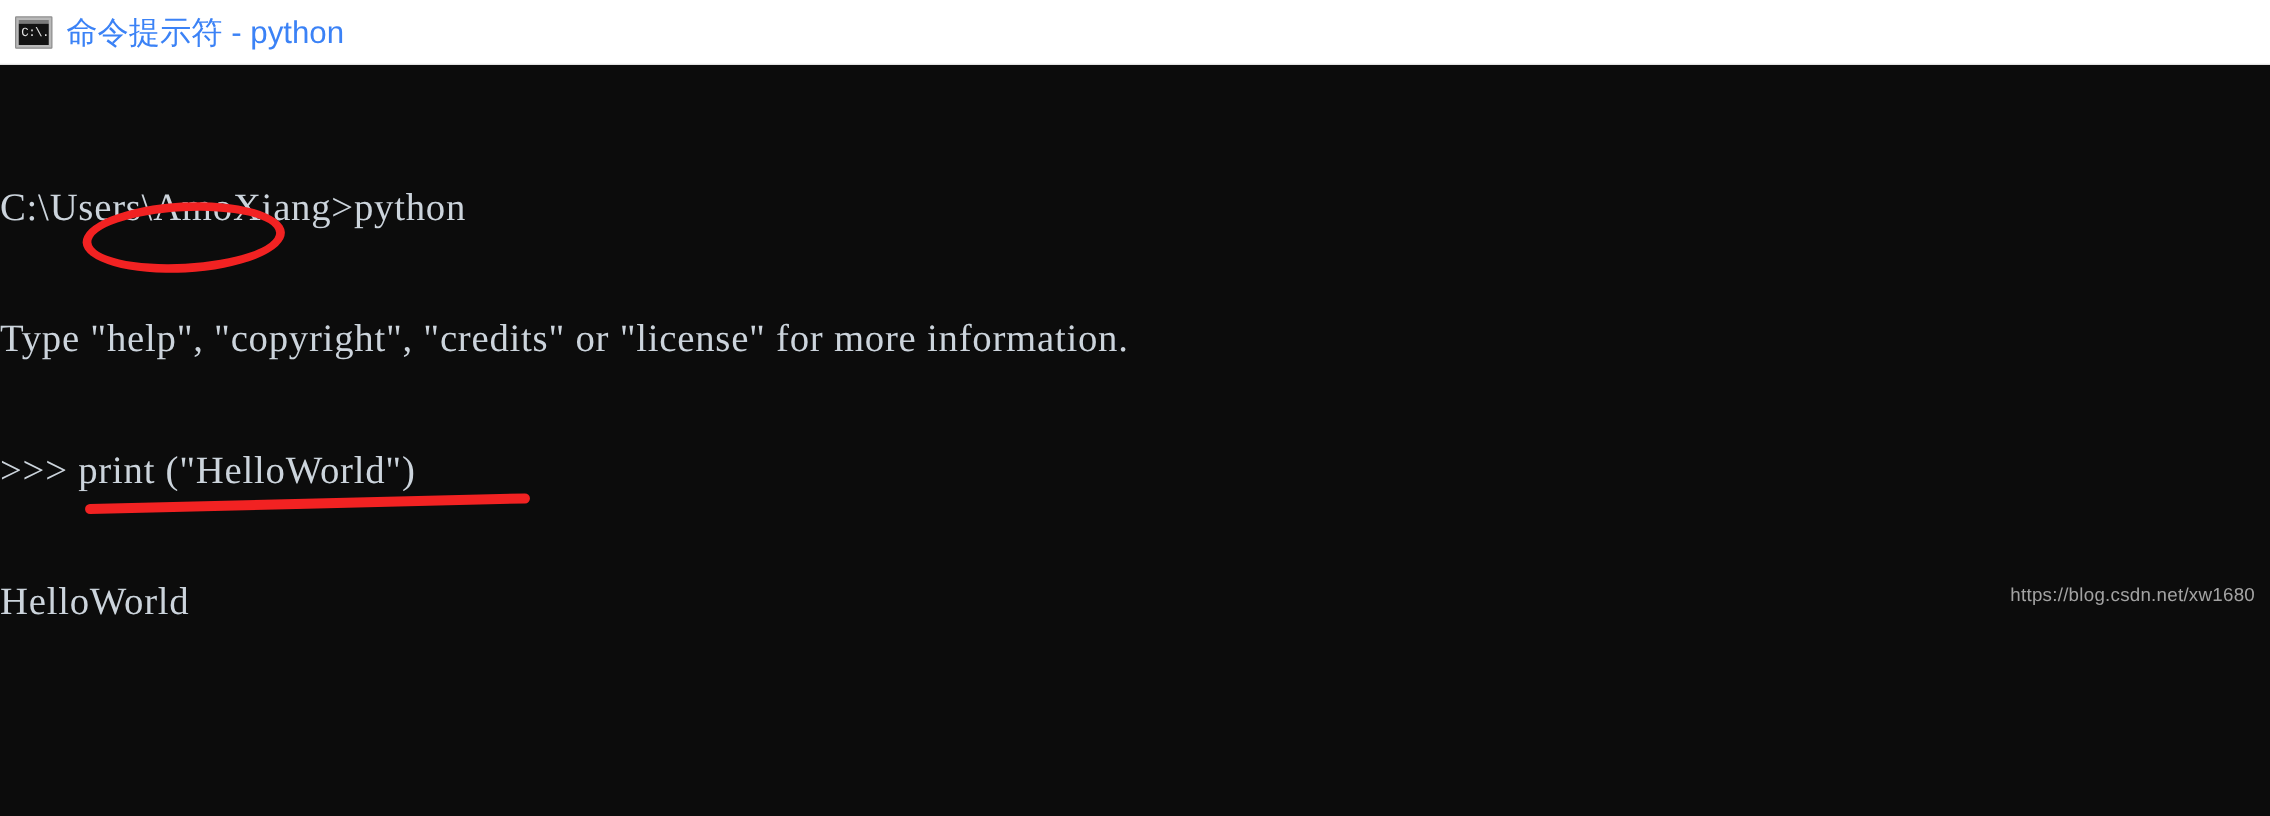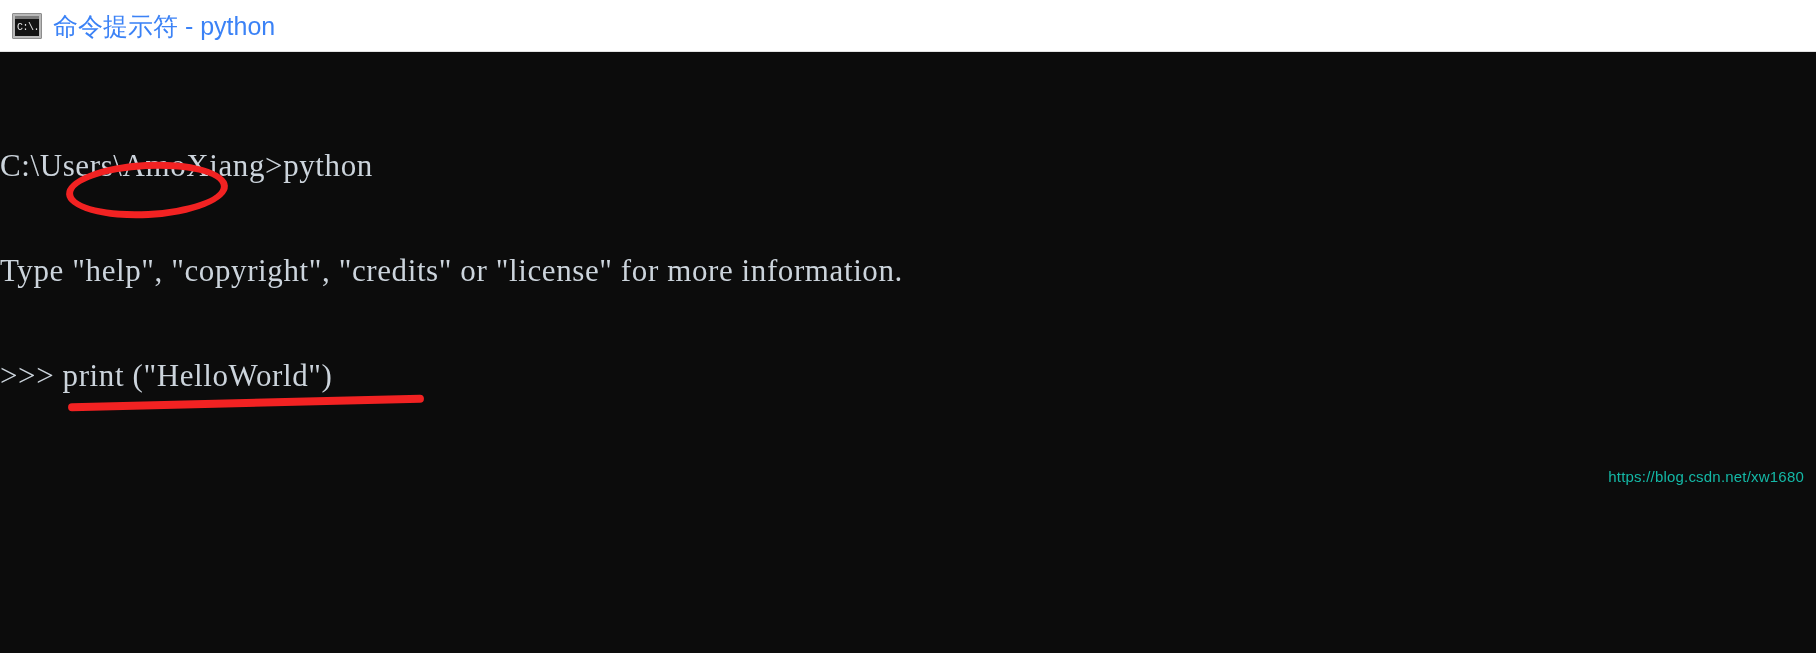--- a/index.html
+++ b/index.html
@@ -156,21 +156,21 @@
     pointer-events: none;
   }
 
   
   #watermark {
     position: absolute;
     right: 12px;
     bottom: 8px;
     font-family: "Liberation Sans", sans-serif;
     font-size: 15px;
-    color: #14b8a6;
+    color: #a3a3a3;
     letter-spacing: 0.2px;
     white-space: nowrap;
   }
 </style>
 </head>
 <body>
 
 <div id="window">
 
   <div id="titlebar">
@@ -182,20 +182,21 @@
       <span id="window-title">命令提示符 - python</span>
     </div>
   </div>
 
   <div id="console">
 
     <div id="console-text">
       <div class="cline">C:\Users\AmoXiang&gt;python</div>
       <div class="cline">Type "help", "copyright", "credits" or "license" for more information.</div>
       <div class="cline">&gt;&gt;&gt; print ("HelloWorld")</div>
+      <div class="cline">HelloWorld</div>
       
       
       
       
       
       
       
       
     </div>
 

